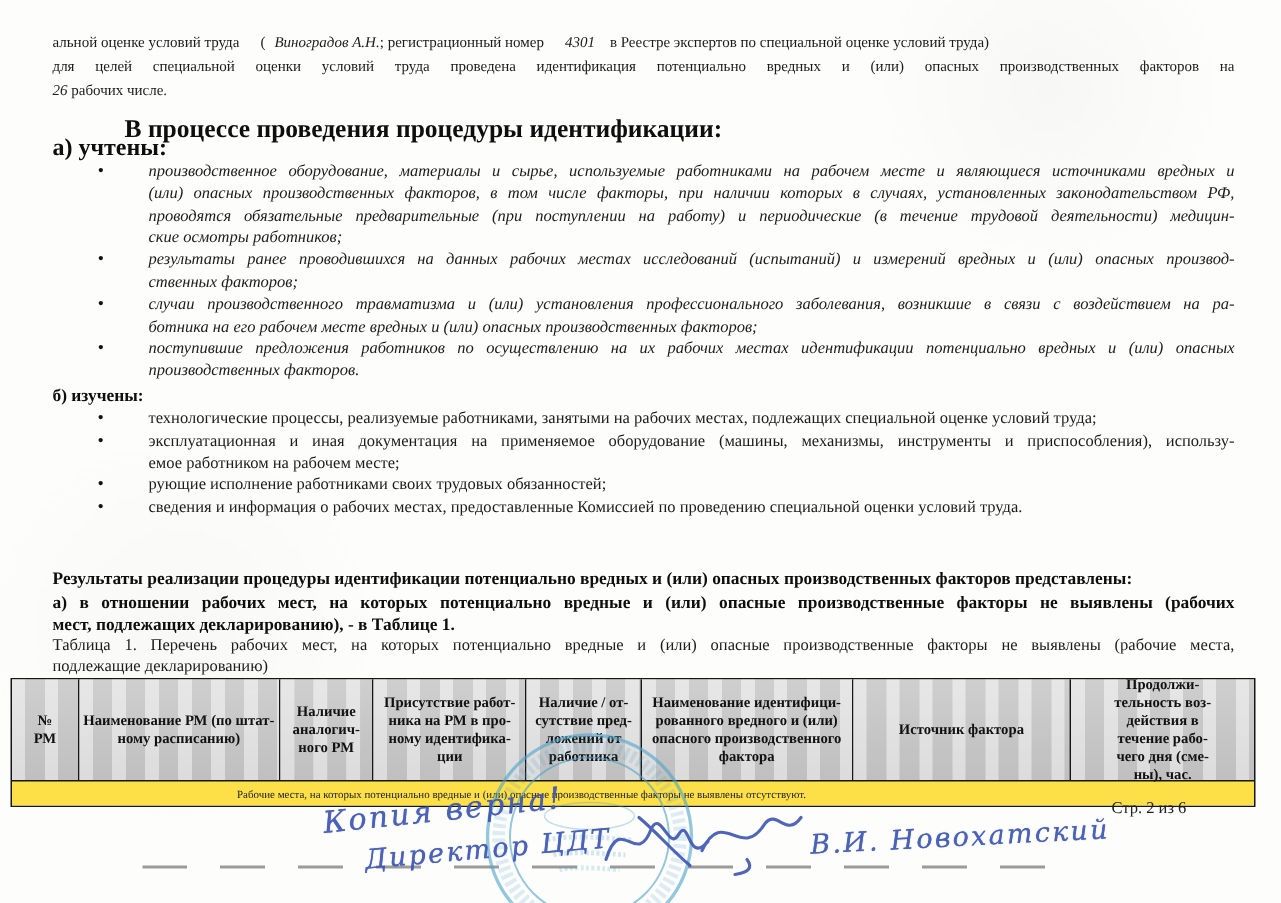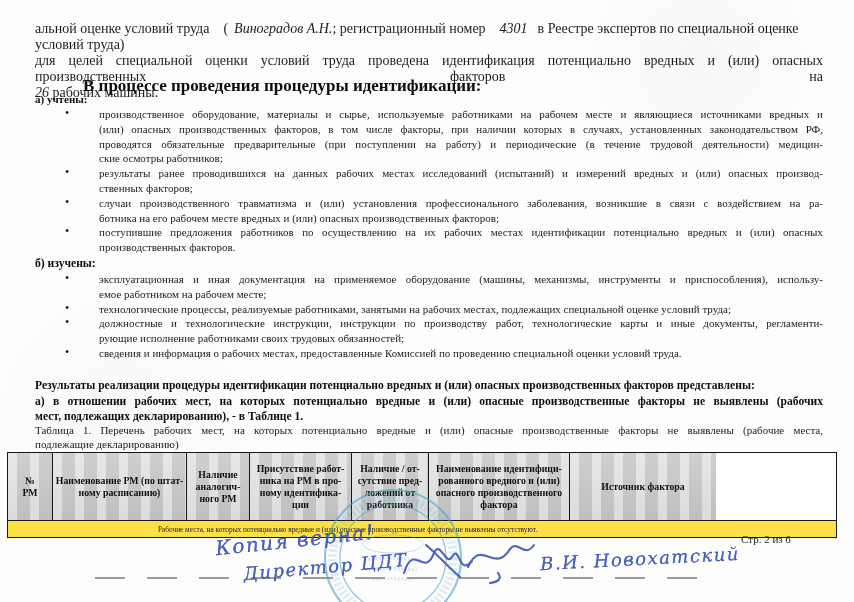--- a/index.html
+++ b/index.html
@@ -2,31 +2,31 @@
 <html><head>
 <meta charset="utf-8">
 <style>
   html,body{margin:0;padding:0;background:#e8e8e8;}
   .page{position:relative;width:854px;height:602px;margin:0 auto;overflow:hidden;
         background:#fdfdfb;
         background-image:radial-gradient(circle at 700px 60px, rgba(0,0,0,.025), transparent 120px),
                          radial-gradient(circle at 120px 420px, rgba(0,0,0,.02), transparent 140px);
         font-family:"Liberation Serif", serif;color:#1c1c1c;}
   .abs{position:absolute;}
-  .tb{left:35px;width:788px;font-size:14px;line-height:16px;}
+  .tb{left:35px;width:788px;font-size:10px;line-height:16px;}
   .bold{font-weight:bold;color:#0e0e0e;}
   .it{font-style:italic;}
   .jline{text-align:justify;text-align-last:justify;}
   .tline{text-align:justify;text-align-last:justify;}
   .tlast{text-align-last:left;}
   .intro{top:21px;}
   .process-heading{top:78px;font-size:17px;margin-left:48px;}
-  .a-heading{top:91px;font-size:11px;}
+  .a-heading{top:91px;font-size:16px;}
   .bullets{left:35px;width:788px;font-size:11px;line-height:14.8px;}
-  .a-bullets{top:107px;}
+  .a-bullets{top:107px;font-style:italic;}
   .b-heading{top:256px;font-size:11.6px;}
   .b-bullets{top:272px;}
   .bullet{position:relative;padding-left:64px;}
   .bullet::before{content:"\2022";position:absolute;left:30px;top:-1px;font-size:12px;color:#111;}
   .results{top:378px;font-size:11.6px;line-height:15.5px;font-weight:bold;color:#0e0e0e;}
   .caption{top:423px;font-size:11px;line-height:14px;}
   .gap-paren{margin:0 6px 0 14px;}
   .gap-mid{margin-right:14px;}
   .gap-num{margin-right:10px;}
   
@@ -56,21 +56,21 @@
 </head>
 <body>
 
 <div class="page">
 
   <div class="abs tb intro">
     <div>
       <span>альной оценке условий труда</span><span class="gap-paren">(</span><span class="it">Виноградов А.Н.</span><span class="gap-mid">; регистрационный номер</span><span class="it gap-num">4301</span><span>в Реестре экспертов по специальной оценке условий труда)</span>
     </div>
     <div class="jline">для целей специальной оценки условий труда проведена идентификация потенциально вредных и (или) опасных производственных факторов на</div>
-    <div><span class="it">26</span><span> рабочих машины.</span></div>
+    <div><span class="it">26</span><span> рабочих числе.</span></div>
   </div>
 
   <div class="abs tb bold process-heading">В процессе проведения процедуры идентификации:</div>
   <div class="abs tb bold a-heading">а) учтены:</div>
 
   <div class="abs bullets a-bullets">
     <div class="bullet">
         <div class="tline">производственное оборудование, материалы и сырье, используемые работниками на рабочем месте и являющиеся источниками вредных и</div>
         <div class="tline">(или) опасных производственных факторов, в том числе факторы, при наличии которых в случаях, установленных законодательством РФ,</div>
         <div class="tline">проводятся обязательные предварительные (при поступлении на работу) и периодические (в течение трудовой деятельности) медицин-</div>
@@ -87,28 +87,27 @@
     <div class="bullet">
         <div class="tline">поступившие предложения работников по осуществлению на их рабочих местах идентификации потенциально вредных и (или) опасных</div>
         <div class="tline tlast">производственных факторов.</div>
       </div>
   </div>
 
   <div class="abs tb bold b-heading">б) изучены:</div>
 
   <div class="abs bullets b-bullets">
     <div class="bullet">
+        <div class="tline tlast">технологические процессы, реализуемые работниками, занятыми на рабочих местах, подлежащих специальной оценке условий труда;</div>
+      </div>
+    <div class="bullet">
         <div class="tline">эксплуатационная и иная документация на применяемое оборудование (машины, механизмы, инструменты и приспособления), использу-</div>
         <div class="tline tlast">емое работником на рабочем месте;</div>
       </div>
     <div class="bullet">
-        <div class="tline tlast">технологические процессы, реализуемые работниками, занятыми на рабочих местах, подлежащих специальной оценке условий труда;</div>
-      </div>
-    <div class="bullet">
-        <div class="tline">должностные и технологические инструкции, инструкции по производству работ, технологические карты и иные документы, регламенти-</div>
         <div class="tline tlast">рующие исполнение работниками своих трудовых обязанностей;</div>
       </div>
     <div class="bullet">
         <div class="tline tlast">сведения и информация о рабочих местах, предоставленные Комиссией по проведению специальной оценки условий труда.</div>
       </div>
   </div>
 
   <div class="abs tb results">
     <div class="tline tlast">Результаты реализации процедуры идентификации потенциально вредных и (или) опасных производственных факторов представлены:</div>
     <div>
@@ -137,20 +136,26 @@
 ции</div>
       <div class="th c5">Наличие / от-
 сутствие пред-
 ложений от
 работника</div>
       <div class="th c6">Наименование идентифици-
 рованного вредного и (или)
 опасного производственного
 фактора</div>
       <div class="th c7">Источник фактора</div>
+      <div class="th c8">Продолжи-
+тельность воз-
+действия в
+течение рабо-
+чего дня (сме-
+ны), час.</div>
     </div>
     <div class="emptyrow">Рабочие места, на которых потенциально вредные и (или) опасные производственные факторы не выявлены отсутствуют.</div>
   </div>
 
   <div class="abs pagenum">Стр. 2 из 6</div>
 
   <div class="abs dashline"></div>
 
   <svg class="abs stamp" width="152" height="152" viewBox="0 0 152 152">
     <g fill="none" stroke="#4ba3cc" opacity="0.6">

